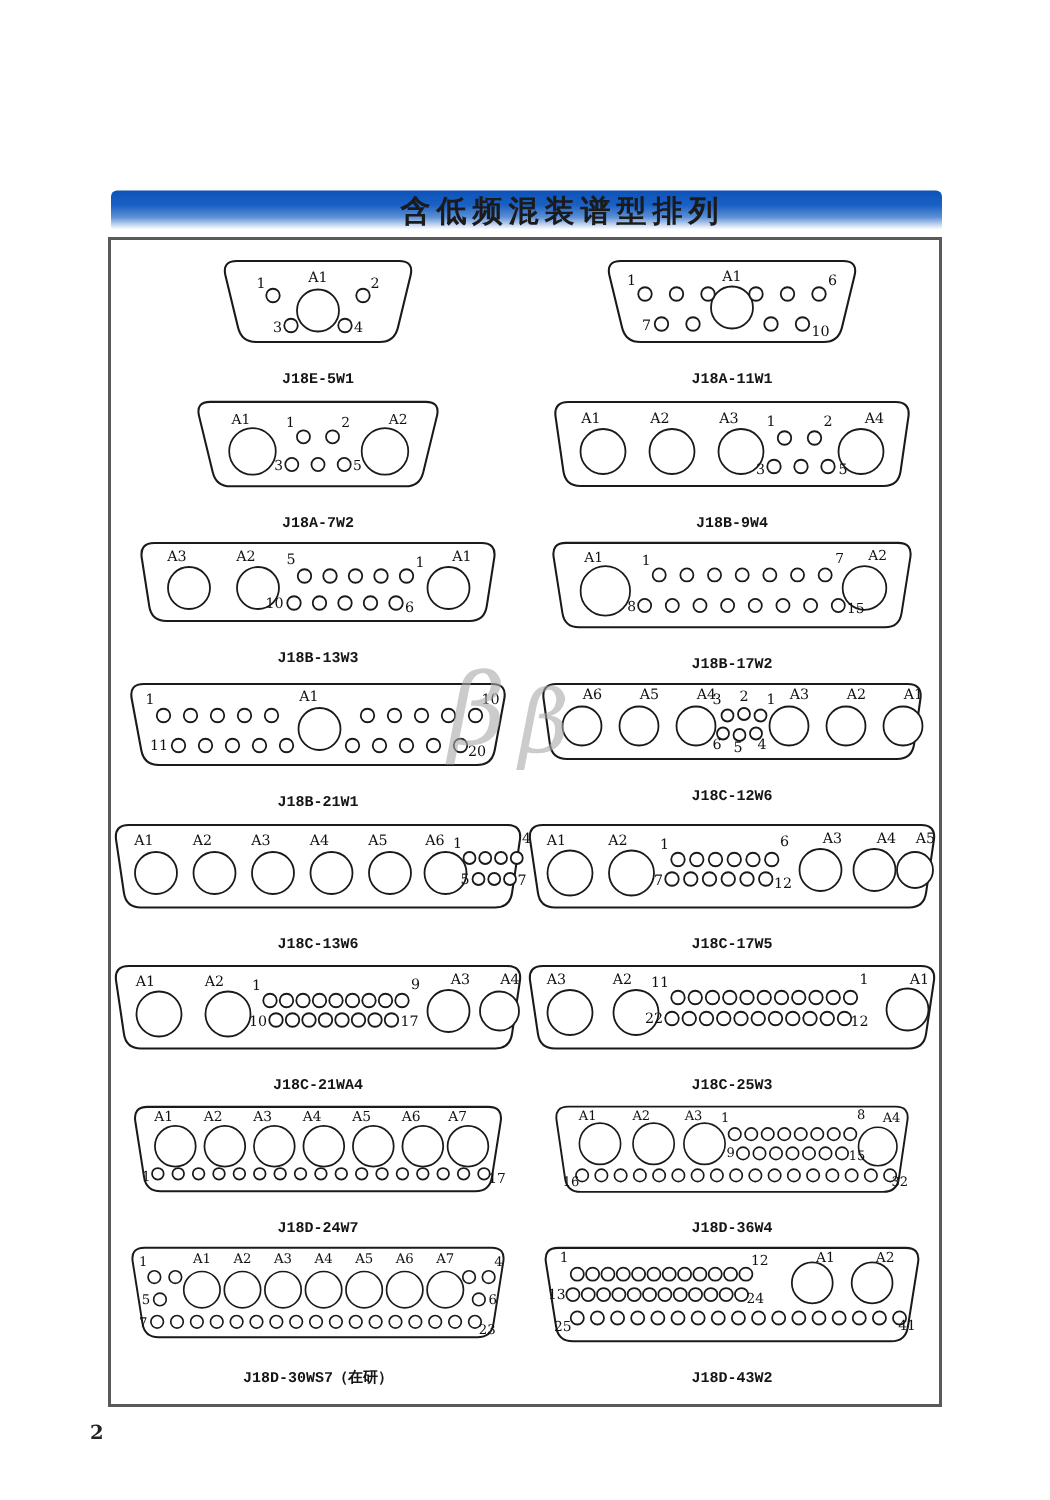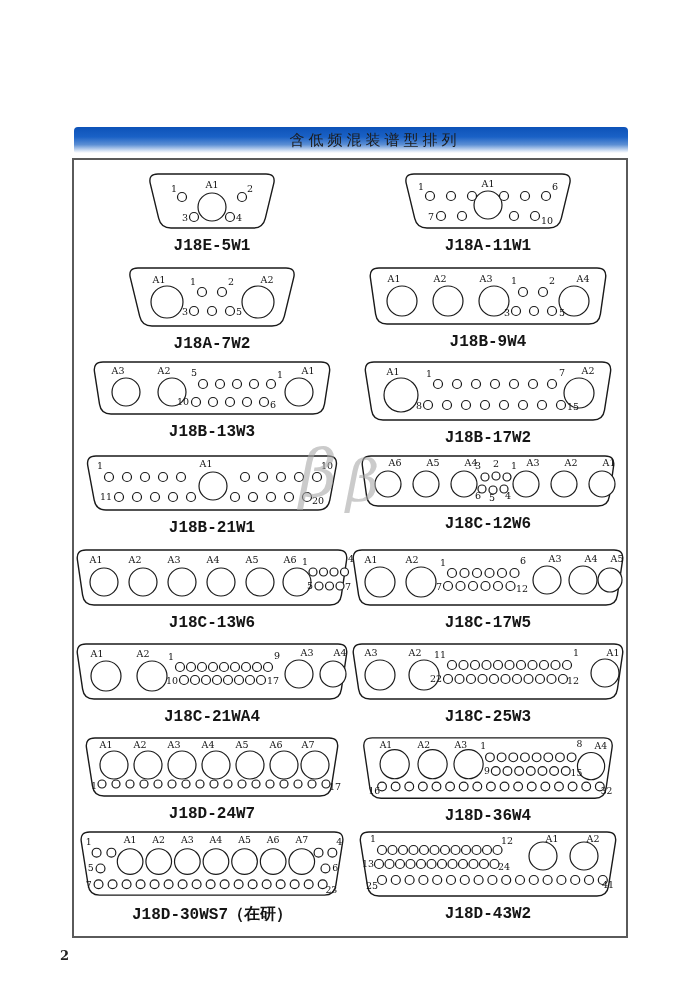--- a/index.html
+++ b/index.html
@@ -2,30 +2,30 @@
 <html><head>
 <meta charset="utf-8">
 <style>
   html,body{margin:0;padding:0;background:#ffffff;}
   #page{position:relative;width:700px;height:1000px;background:#fff;overflow:hidden;
         font-family:"DejaVu Sans",sans-serif;}
   .titlebar{position:absolute;left:74px;top:127px;width:554px;height:26px;
         border-radius:4px 4px 2px 2px;
         background:linear-gradient(to bottom,#0d52b8 0%,#1a61c6 38%,#5c8fd4 68%,#d9e5f6 92%,#ffffff 100%);
         display:flex;align-items:center;justify-content:center;}
-  .titlebar span{font-size:15px;font-weight:normal;color:#1b1b1b;letter-spacing:4px;margin-left:48px;}
+  .titlebar span{font-size:20px;font-weight:bold;color:#1b1b1b;letter-spacing:4px;margin-left:48px;}
   .frame{position:absolute;left:72px;top:158px;width:556px;height:780px;
         border:2px solid #5a5a5a;box-sizing:border-box;background:#fff;}
   .grid{display:flex;flex-direction:column;padding-top:7px;height:100%;box-sizing:border-box;}
   .row{height:94px;display:flex;}
   .row:last-child{height:100px;}
   .cell{flex:1;display:flex;flex-direction:column;align-items:center;min-width:0;}
   .cell svg{display:block;margin-top:4px;}
-  .caption{margin-top:2px;font-family:"Liberation Mono",monospace;font-weight:700;
-        font-size:16px;color:#151515;white-space:nowrap;}
+  .caption{margin-top:13px;font-family:"Liberation Mono",monospace;font-weight:700;
+        font-size:10px;color:#151515;white-space:nowrap;}
   .pagenum{position:absolute;left:60px;top:948px;font-family:"DejaVu Serif",serif;
         font-weight:700;font-size:13px;color:#222;}
   .watermark-glyph{position:absolute;color:#a9a9a9;opacity:0.6;z-index:5;pointer-events:none;
         font-family:"DejaVu Serif",serif;font-style:italic;line-height:1;}
   #wm1{left:299px;top:441px;font-size:66px;}
   #wm2{left:346px;top:452px;font-size:58px;}
   svg text{font-family:"DejaVu Serif","Liberation Serif",serif;fill:#111;}
 </style>
 </head>
 <body>

